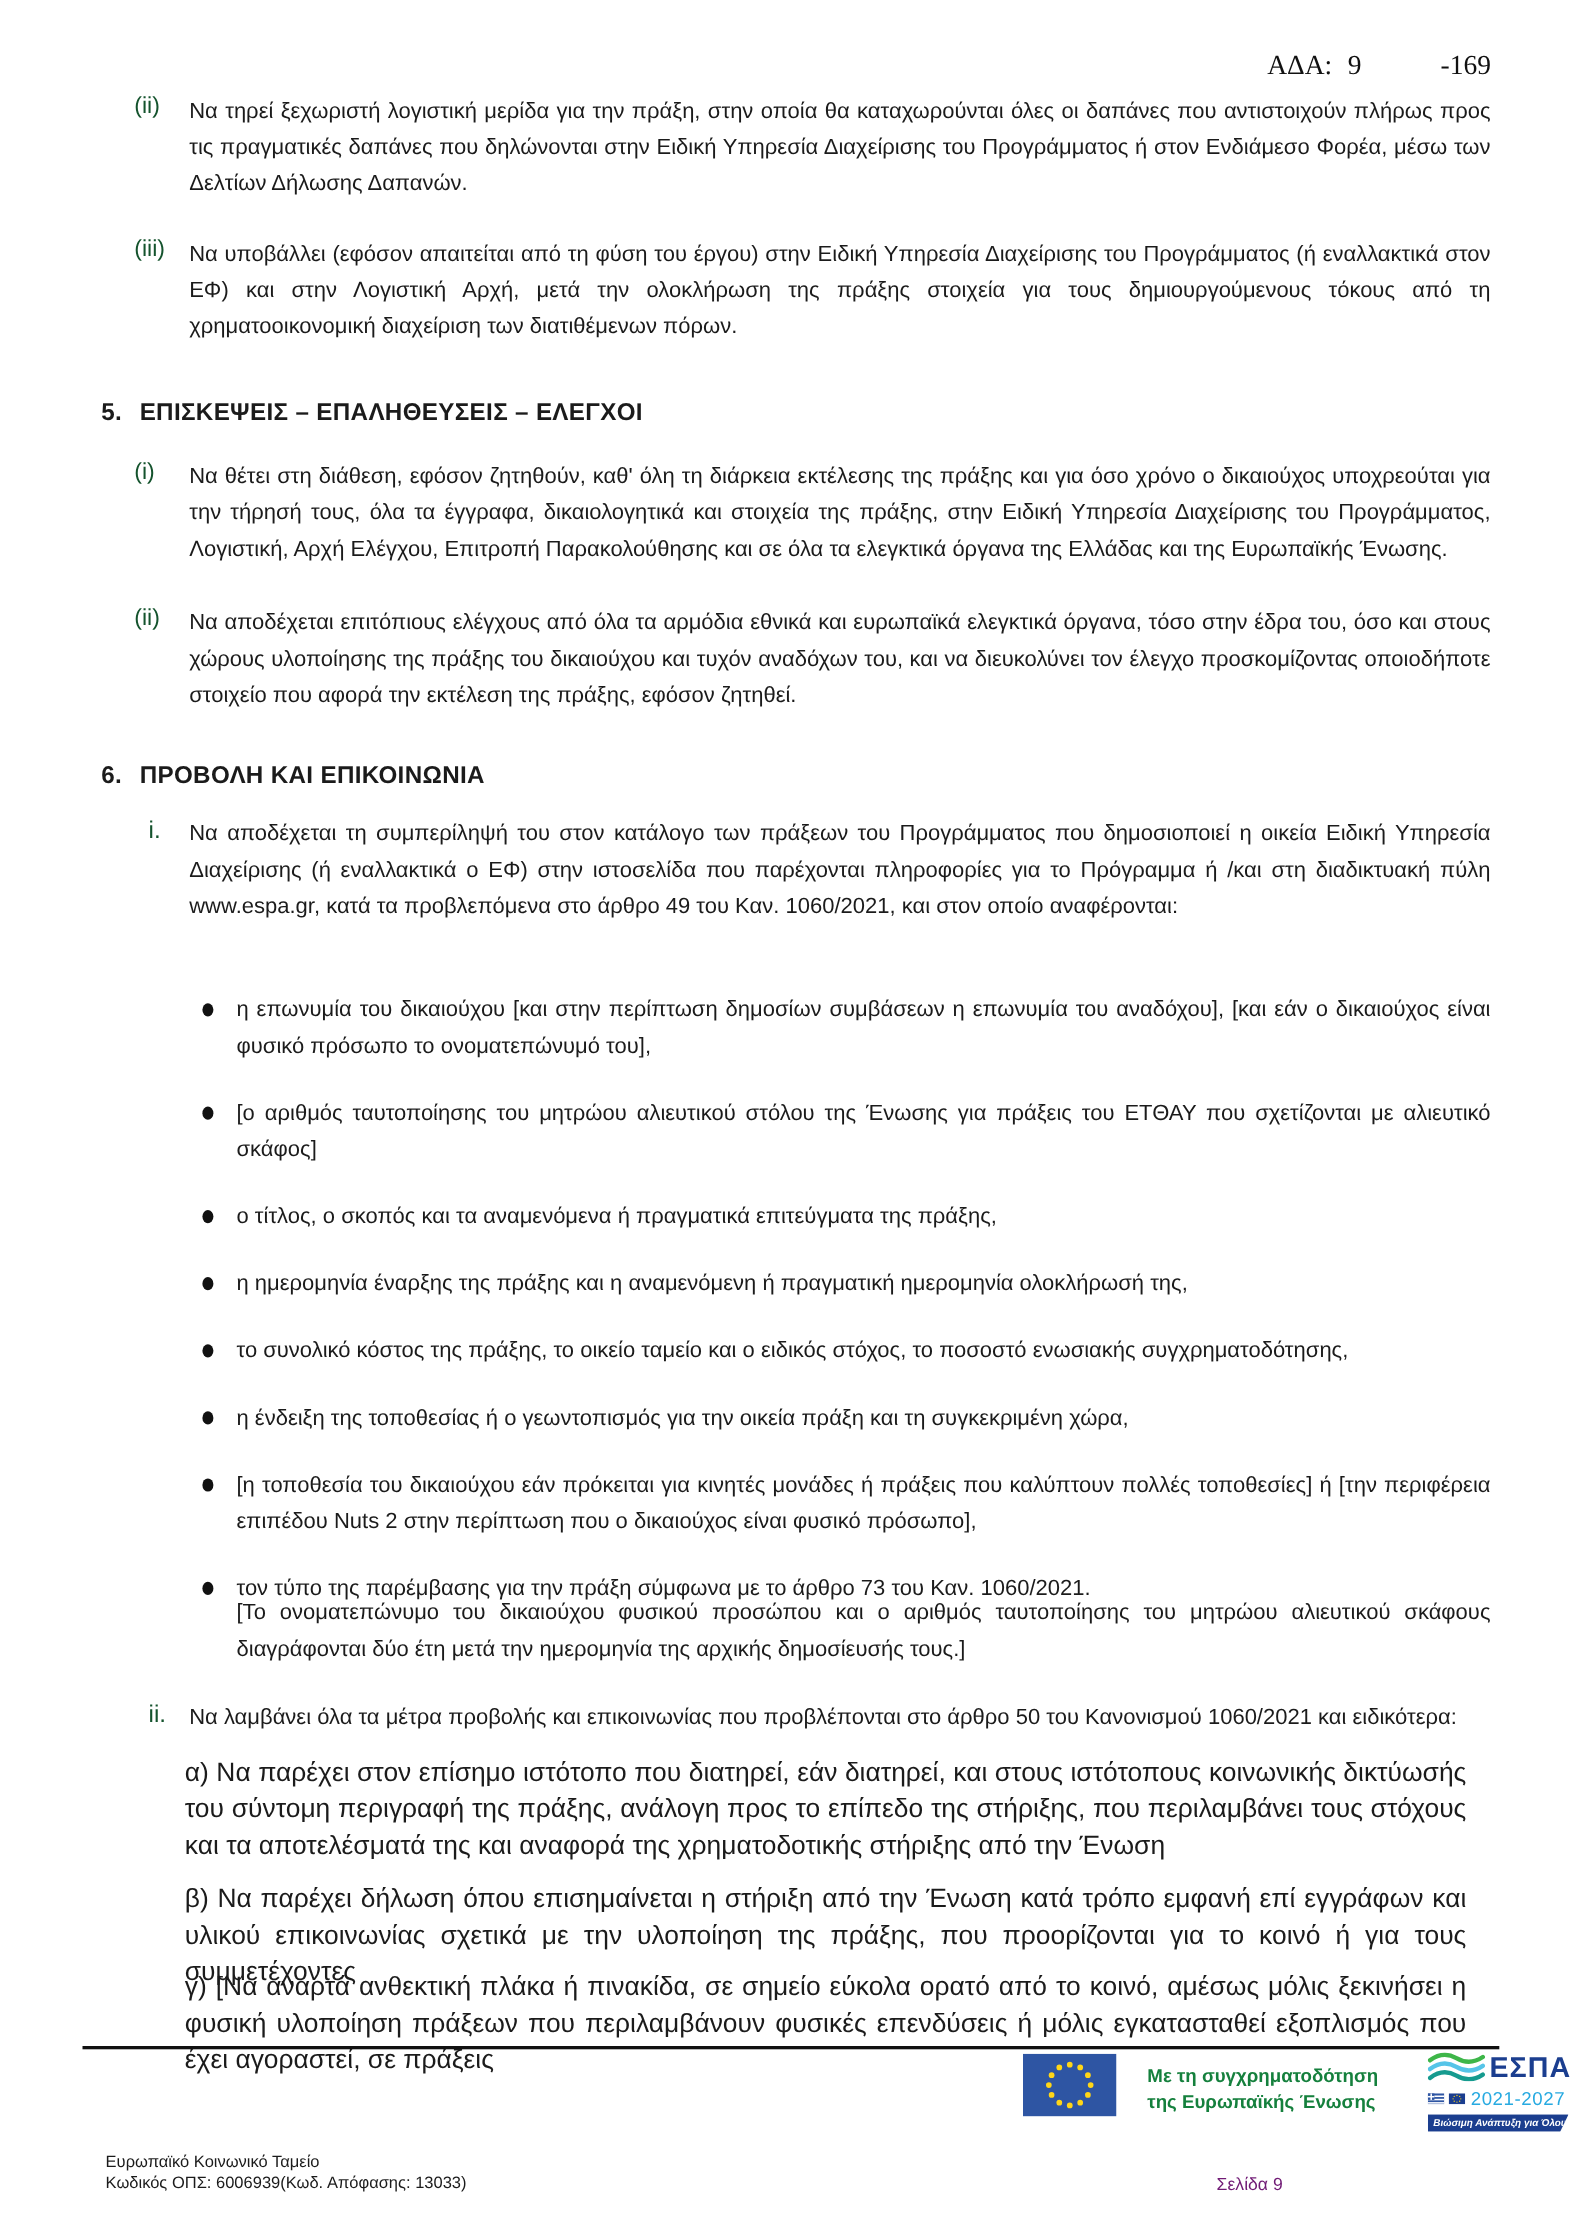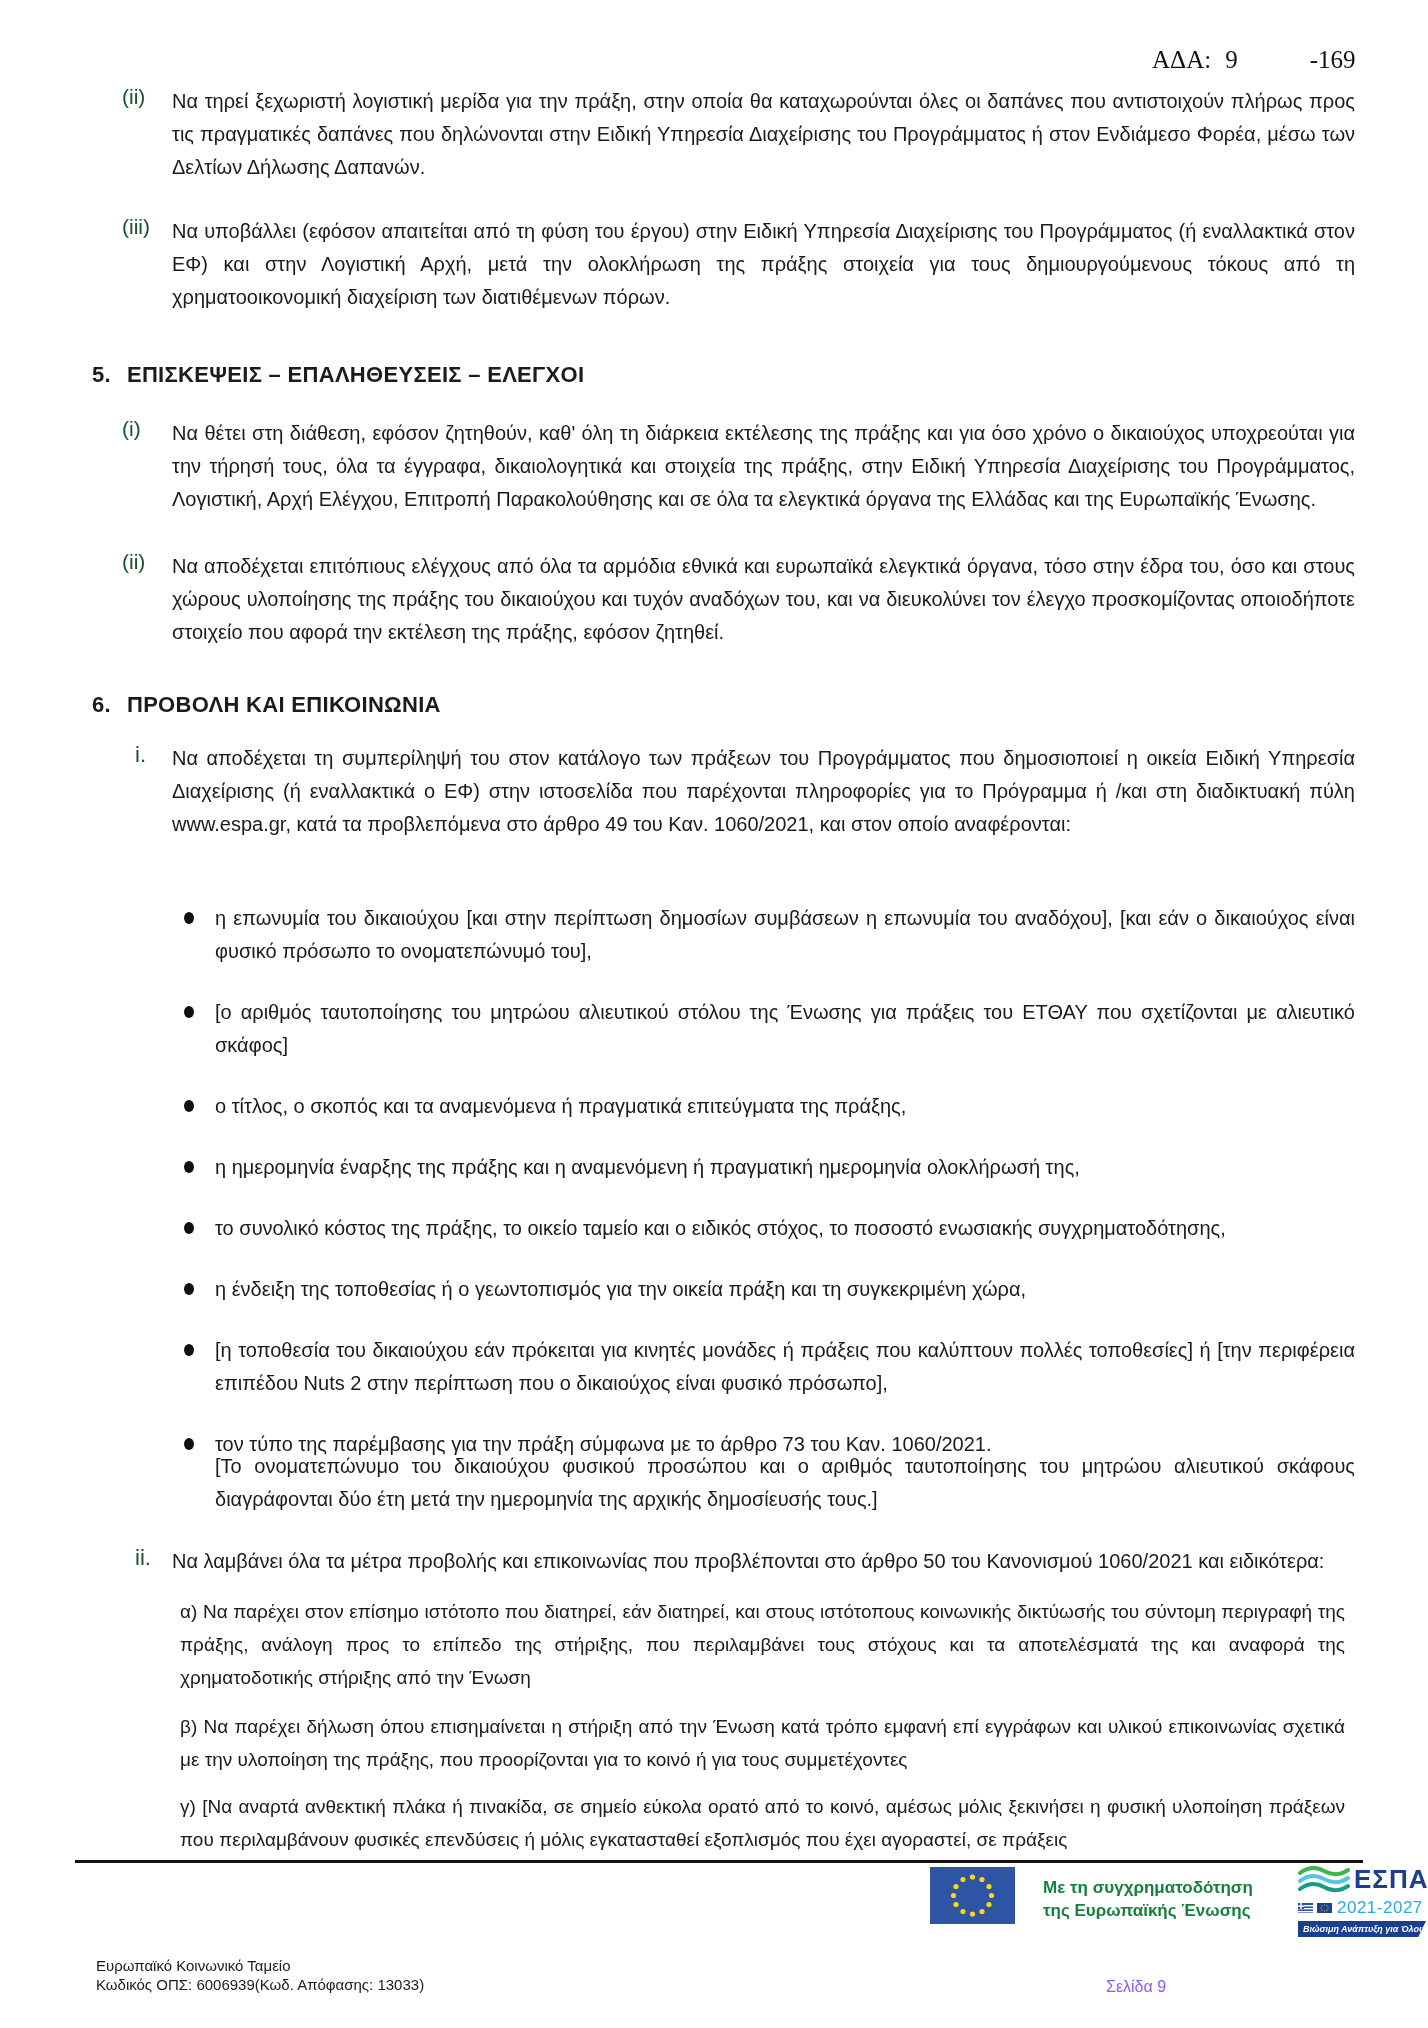--- a/index.html
+++ b/index.html
@@ -52,22 +52,22 @@
     margin-left:21px; width:1140px;
     font-size:20px; line-height:33px; text-align:justify;
   }
   .note {
     position:absolute; left:215px; width:1140px;
     font-size:20px; line-height:33px; text-align:justify;
   }
 
   
   .subpara {
-    position:absolute; left:180px; width:1165px;
-    font-size:19px; line-height:33px; text-align:justify;
+    position:absolute; left:168px; width:1165px;
+    font-size:24px; line-height:33px; text-align:justify;
   }
 
   
   .footer-rule {
     position:absolute; left:75px; top:1860px;
     width:1288px; height:3px; background:#111;
   }
   .prog-logo {
     position:absolute; left:672px; top:1872px;
     color:#2456a4; font-weight:bold; font-size:17px; line-height:22px;
@@ -88,21 +88,21 @@
     padding:3px 6px 3px 5px; width:128px;
     clip-path:polygon(0 0, 100% 0, 94% 100%, 0 100%);
     white-space:nowrap;
   }
   .foot-small {
     position:absolute; left:96px; top:1956px;
     font-size:15px; line-height:19px; color:#1b1b1b;
   }
   .page-num {
     position:absolute; left:1106px; top:1978px;
-    font-size:16px; color:#8b5cf6;
+    font-size:16px; color:#701a75;
   }
 </style>
 </head>
 <body>
 
 <div class="page">
 
   <div class="ada">
     <span>ΑΔΑ:</span><span class="gap-s"></span><span>9</span><span class="gap-l"></span><span>-169</span>
   </div>

